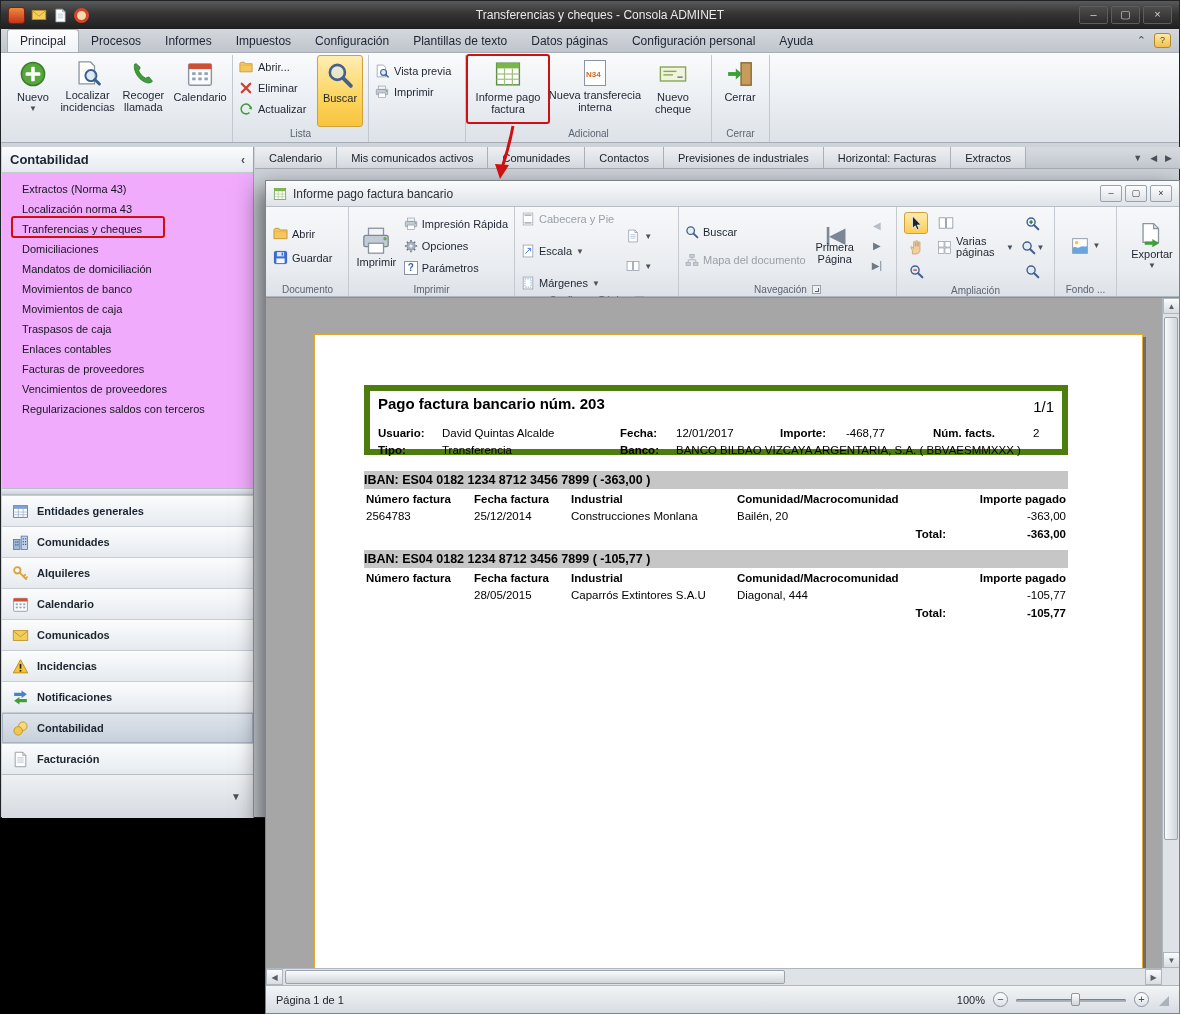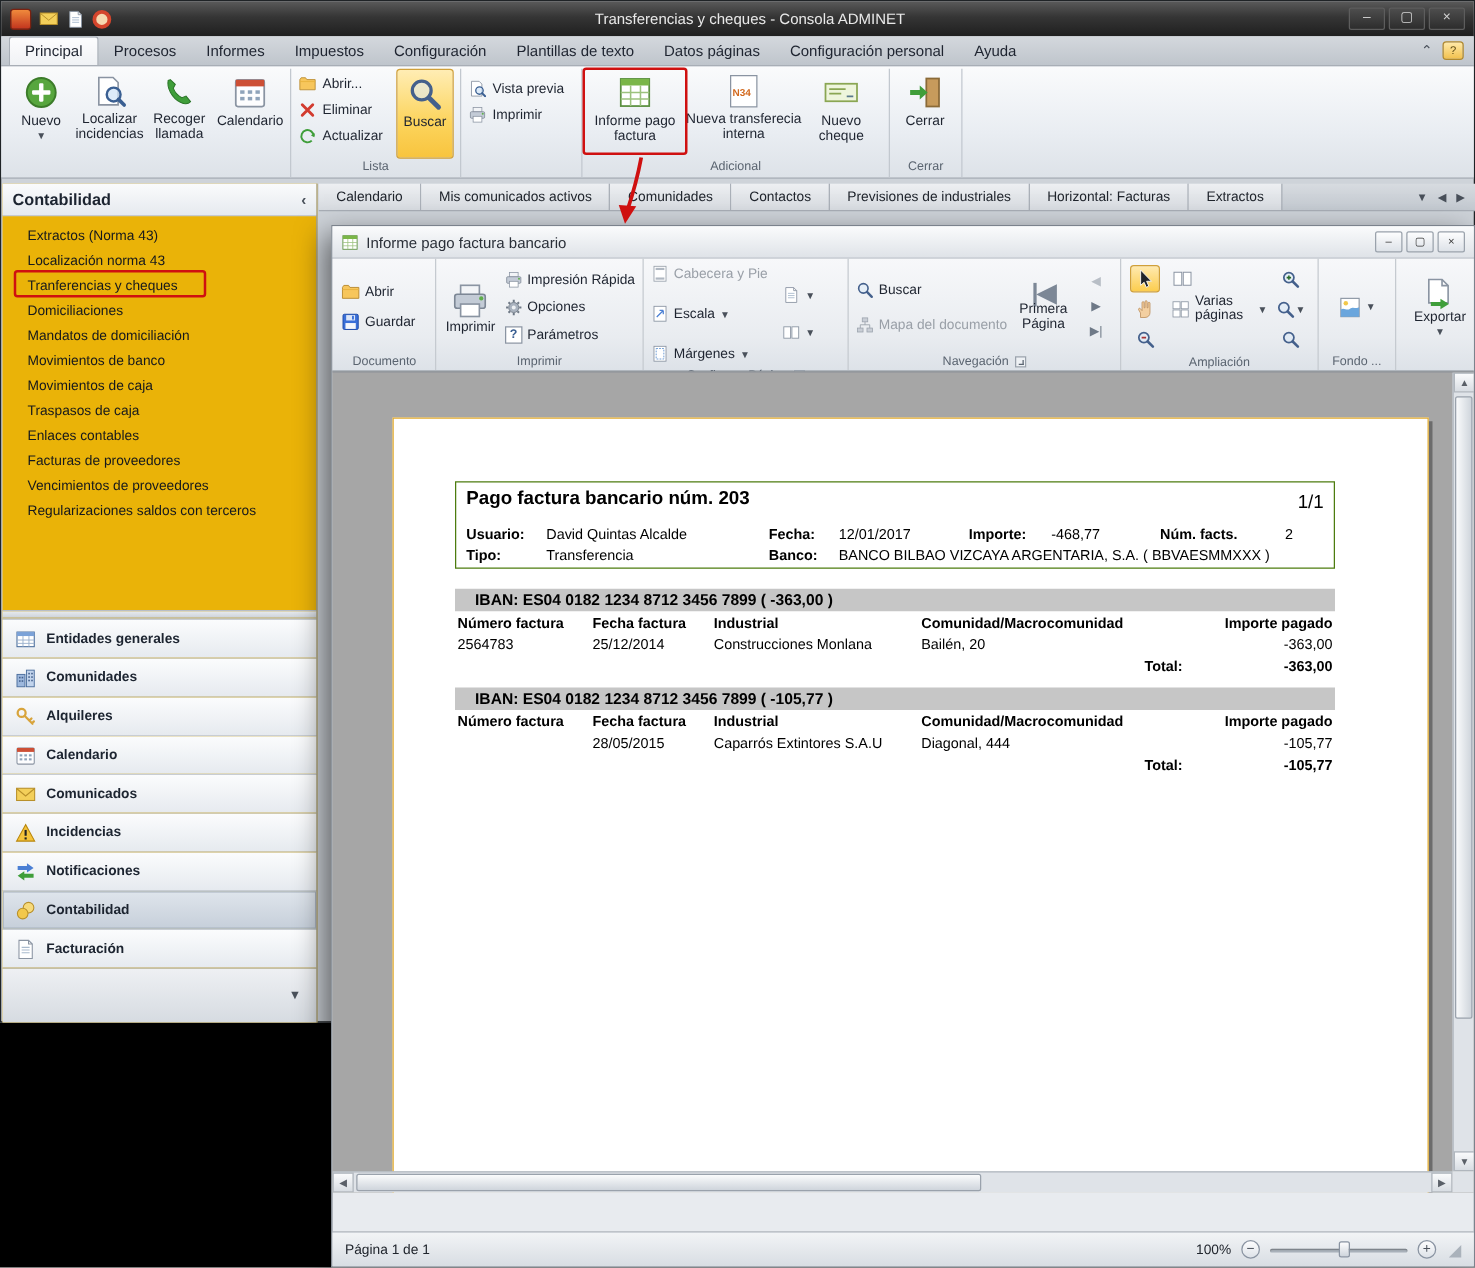--- a/index.html
+++ b/index.html
@@ -32,21 +32,21 @@
   .bigbtn { display:flex; flex-direction:column; align-items:center; padding-top:5px; font-size:11px; color:#1e2430; text-align:center; border-radius:3px; height:72px; }
   .bigbtn .blabel { line-height:12px; margin-top:3px; }
   .bigbtn .caret { font-size:8px; color:#49505a; margin-top:1px; }
   .bigbtn.hl { background:linear-gradient(#ffedb4,#fcd45c 60%,#f8c43e); border:1px solid #d0a03a; }
   .smallstack { display:flex; flex-direction:column; gap:5px; padding-top:4px; }
   .smallbtn { display:flex; align-items:center; gap:5px; font-size:11px; color:#1e2430; padding:1px 4px; white-space:nowrap; }
   .n34icon { position:relative; width:22px; height:26px; background:#fff; border:1px solid #8a94a2; }
   .n34icon span { position:absolute; left:1px; top:9px; font-size:8px; font-weight:bold; color:#d2691e; }
 
   
-  .sidebar { position:absolute; left:1px; top:146px; width:252px; height:671px; background:#eab308; border-right:1px solid #9aa1a9; display:flex; flex-direction:column; }
+  .sidebar { position:absolute; left:1px; top:146px; width:252px; height:671px; background:#f0abfc; border-right:1px solid #9aa1a9; display:flex; flex-direction:column; }
   .sb-header { height:26px; flex:none; display:flex; align-items:center; padding:0 8px; font-size:13px; font-weight:bold; color:#1c2430; background:linear-gradient(#fafbfc,#e6eaef); border-bottom:1px solid #c5cad0; }
   .sb-header .collapse { margin-left:auto; color:#49505a; font-size:12px; }
   .sb-items { padding-top:6px; font-size:11px; color:#15181d; flex:none; position:relative; }
   .sb-item { height:20px; line-height:20px; padding-left:20px; white-space:nowrap; }
   .sb-spacer { flex:1; }
   .sb-splitter { height:7px; flex:none; background:linear-gradient(#e8ebef,#cdd3da); border-top:1px solid #b8bec6; border-bottom:1px solid #b8bec6; }
   .nav-item { height:31px; flex:none; border-top:1px solid #c8cdd3; display:flex; align-items:center; gap:8px; padding-left:10px; font-size:11px; font-weight:bold; color:#1c2430; background:linear-gradient(#fbfcfd,#e6eaef); }
   .nav-item.selected { background:linear-gradient(#dfe5ec,#c6cfda); box-shadow:inset 0 0 0 1px #a8b2c0; }
   .sb-footer { flex:none; margin-top:auto; height:44px; background:linear-gradient(#eef0f3,#d6dbe1); border-top:1px solid #b8bec6; display:flex; justify-content:flex-end; align-items:center; padding-right:12px; color:#49505a; font-size:10px; }
 
@@ -76,43 +76,43 @@
   .arrowbtn { width:20px; height:18px; text-align:center; font-size:10px; color:#6e7987; line-height:17px; }
   .arrowbtn.disabled { color:#b8bec6; }
   .amp-grid { display:grid; grid-template-columns:26px auto 26px; grid-auto-rows:24px; align-items:center; column-gap:4px; padding-top:2px; }
   .tool { width:24px; height:22px; display:flex; align-items:center; justify-content:center; border-radius:3px; }
   .tool.hl { background:linear-gradient(#ffeab0,#fccd4e); border:1px solid #d0a03a; }
   .qbox { width:14px; height:14px; border:1px solid #8a94a2; background:#fff; font-size:10px; font-weight:bold; color:#3a5f92; text-align:center; line-height:12px; }
 
   .rw-main { flex:1; position:relative; background:#a6a6a6; border-top:1px solid #8b9097; overflow:hidden; }
   .page { position:absolute; left:48px; top:36px; width:829px; height:760px; background:#fff; border:1px solid #e2aa2c; box-shadow:3px 3px 0 rgba(0,0,0,.35); }
   .doc { position:relative; width:100%; height:100%; font-size:11.5px; color:#000; }
-  .doc-headbox { position:absolute; left:49px; top:50px; width:704px; height:70px; border:1px solid #4d7c0f; }
+  .doc-headbox { position:absolute; left:49px; top:50px; width:704px; height:70px; border:6px solid #4d7c0f; }
   .doc-title { position:absolute; left:8px; top:4px; font-size:15px; font-weight:bold; }
   .doc-pageind { position:absolute; right:8px; top:7px; font-size:15px; }
   .hb { position:absolute; white-space:nowrap; }
   .b { font-weight:bold; }
-  .iban-bar { position:absolute; left:49px; width:704px; height:18px; background:#c6c6c6; font-weight:bold; font-size:12.5px; line-height:18px; padding-left:16px; }
+  .iban-bar { position:absolute; left:49px; width:704px; height:18px; background:#c6c6c6; font-weight:bold; font-size:12.5px; line-height:18px; padding-left:0; }
   .sec-grid { position:absolute; left:49px; width:704px; display:grid; grid-template-columns:108px 97px 166px 1fr 120px; }
   .sec-grid > div { padding:1px 2px; white-space:nowrap; overflow:hidden; }
   .sec-grid > div:last-child { text-align:right; }
   .sec-grid.head > div { font-weight:bold; }
   .total-lbl { grid-column:4; text-align:right; font-weight:bold; }
   .total-val { font-weight:bold; }
 
   .vscroll { position:absolute; right:0; top:0; bottom:17px; width:17px; background:#dfe3e8; border-left:1px solid #b0b6bd; display:flex; flex-direction:column; }
   .hscroll { position:absolute; left:0; right:17px; bottom:0; height:17px; background:#dfe3e8; border-top:1px solid #b0b6bd; display:flex; }
   .sb-btn { flex:none; width:17px; height:16px; text-align:center; font-size:8px; color:#5a6068; line-height:16px; background:linear-gradient(#fafbfc,#d8dde3); border:1px solid #b0b6bd; }
   .v-track { flex:1; position:relative; }
   .v-thumb { position:absolute; left:1px; right:1px; top:3px; height:82%; background:linear-gradient(90deg,#fafbfc,#cfd5dc); border:1px solid #9aa2ac; border-radius:2px; }
   .h-track { flex:1; position:relative; }
   .h-thumb { position:absolute; top:1px; bottom:1px; left:2px; width:58%; background:linear-gradient(#fafbfc,#cfd5dc); border:1px solid #9aa2ac; border-radius:2px; }
   .scroll-corner { position:absolute; right:0; bottom:0; width:17px; height:17px; background:#dfe3e8; }
 
-  .rw-statusbar { height:28px; flex:none; background:linear-gradient(#f2f4f6,#d8dde3); border-top:1px solid #b0b6bd; display:flex; align-items:center; padding:0 10px; font-size:11px; color:#20252d; gap:8px;margin-top:31px; }
+  .rw-statusbar { height:28px; flex:none; background:linear-gradient(#f2f4f6,#d8dde3); border-top:1px solid #b0b6bd; display:flex; align-items:center; padding:0 10px; font-size:11px; color:#20252d; gap:8px; }
   .flex-spacer { flex:1; }
   .zbtn { width:15px; height:15px; border:1px solid #8a94a2; border-radius:50%; background:linear-gradient(#fdfdfe,#dde2e8); text-align:center; line-height:12px; font-size:11px; color:#49505a; }
   .zoom-slider { width:110px; height:15px; position:relative; }
   .zs-track { position:absolute; left:0; right:0; top:7px; height:3px; background:#aab2bb; border-radius:2px; box-shadow:inset 0 1px 1px rgba(0,0,0,.3); }
   .zs-thumb { position:absolute; left:50%; top:1px; width:9px; height:13px; background:linear-gradient(#fdfdfe,#cfd5dc); border:1px solid #8a94a2; border-radius:2px; }
   .grip { width:12px; height:12px; position:relative; }
   .grip::after { content:""; position:absolute; right:0; bottom:0; width:0; height:0; border-left:10px solid transparent; border-bottom:10px solid #aab2bb; }
 
   
   .annot { position:absolute; border:2px solid #cf1010; border-radius:3px; z-index:60; pointer-events:none; }

